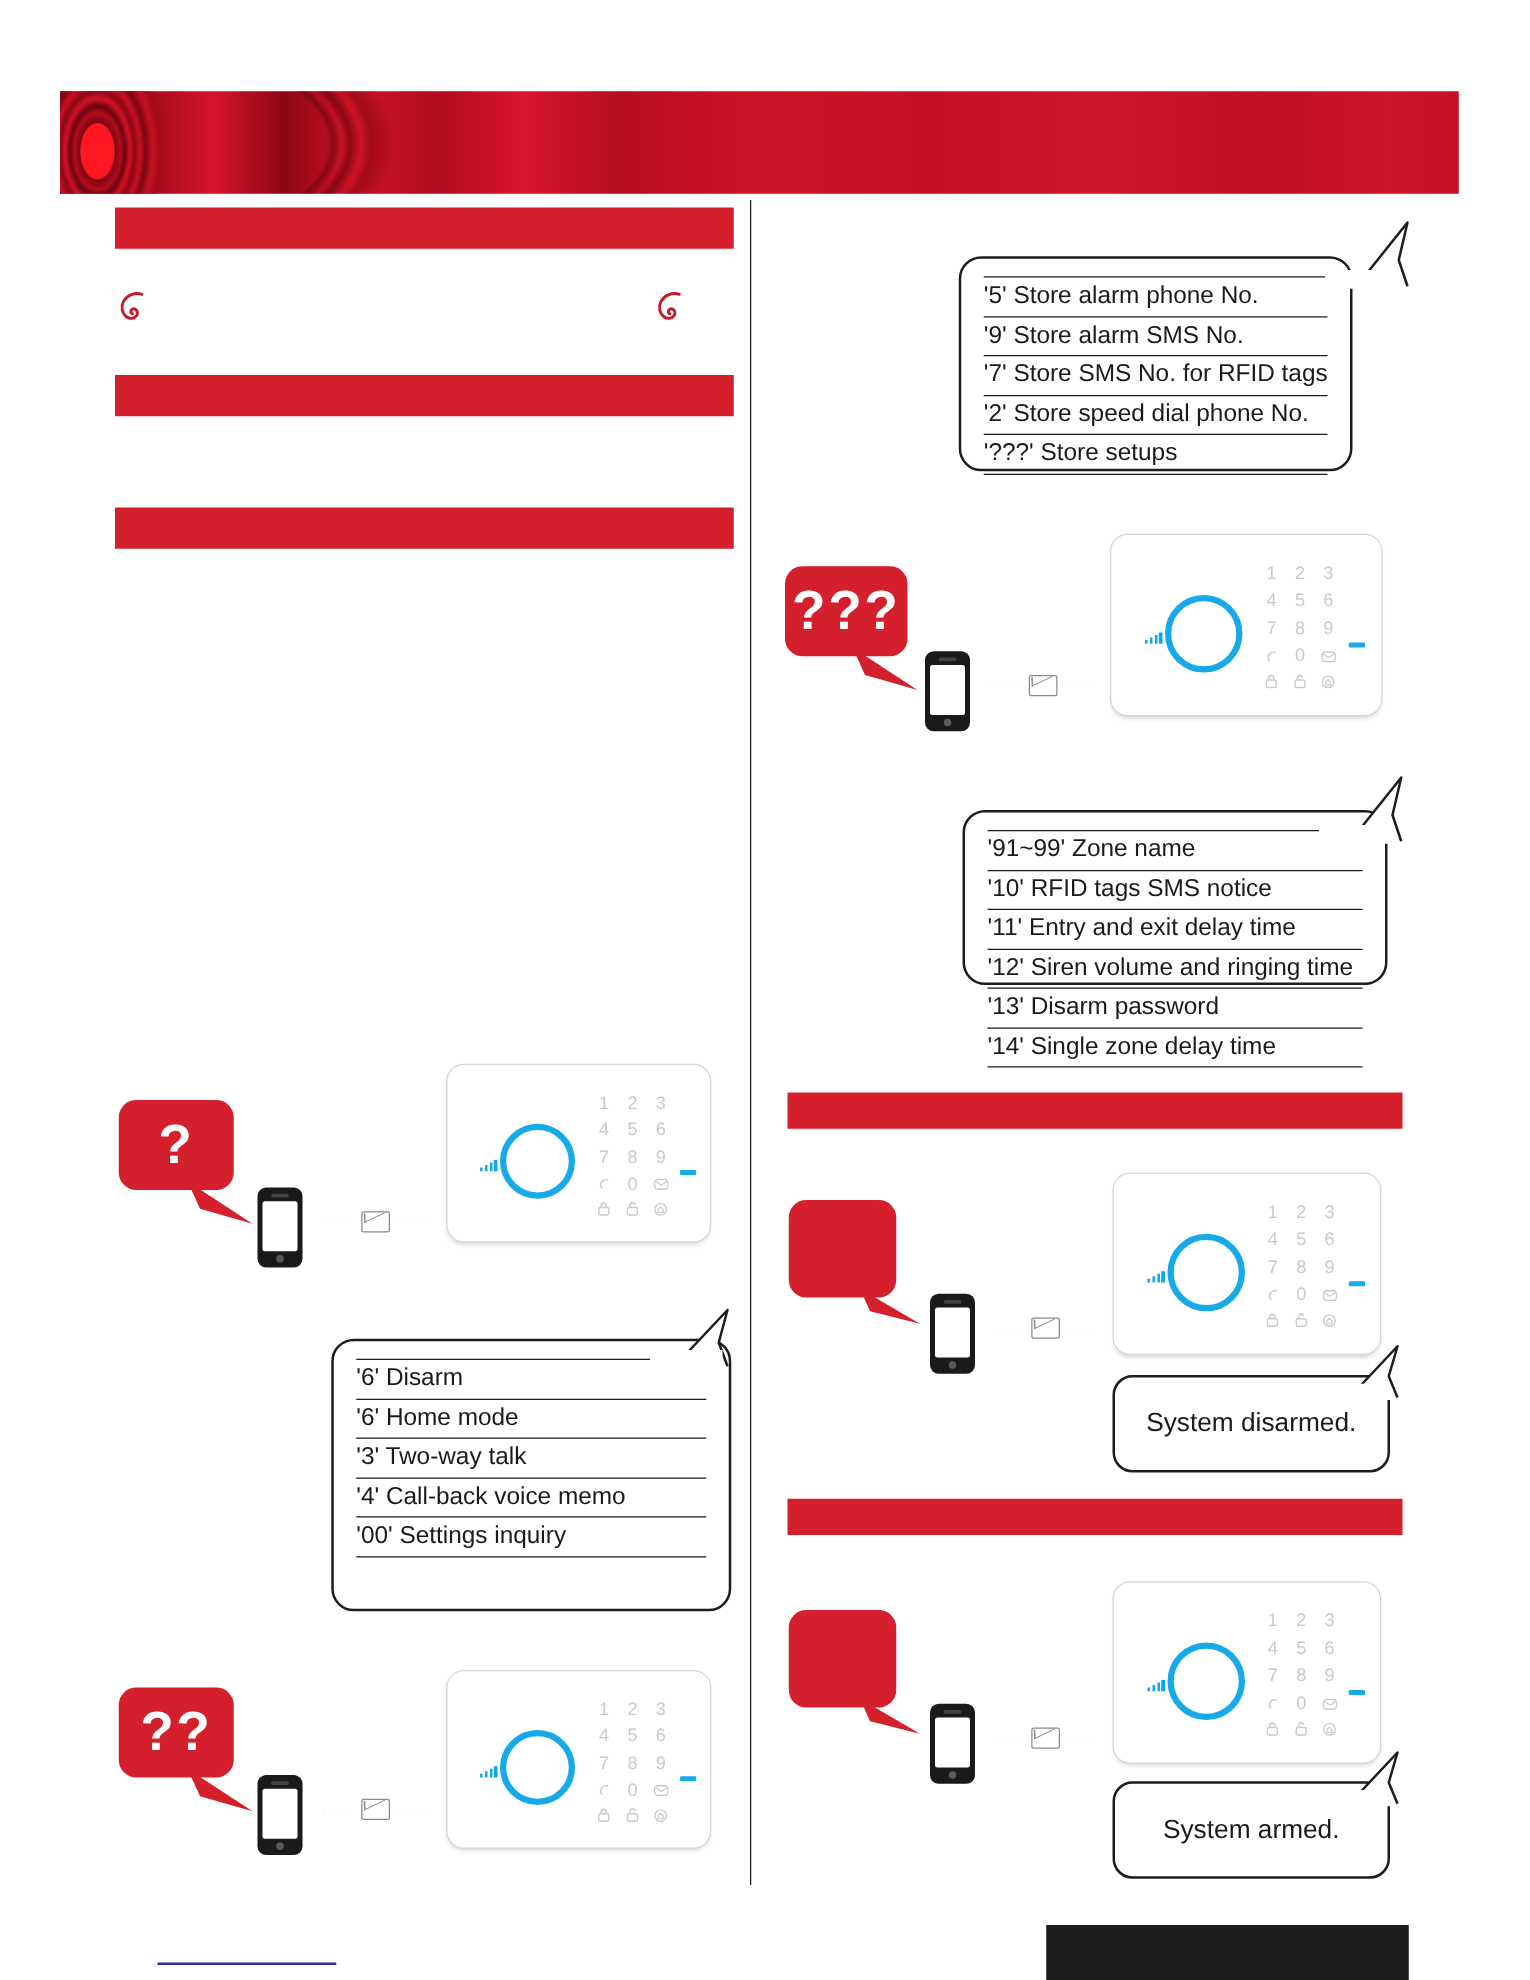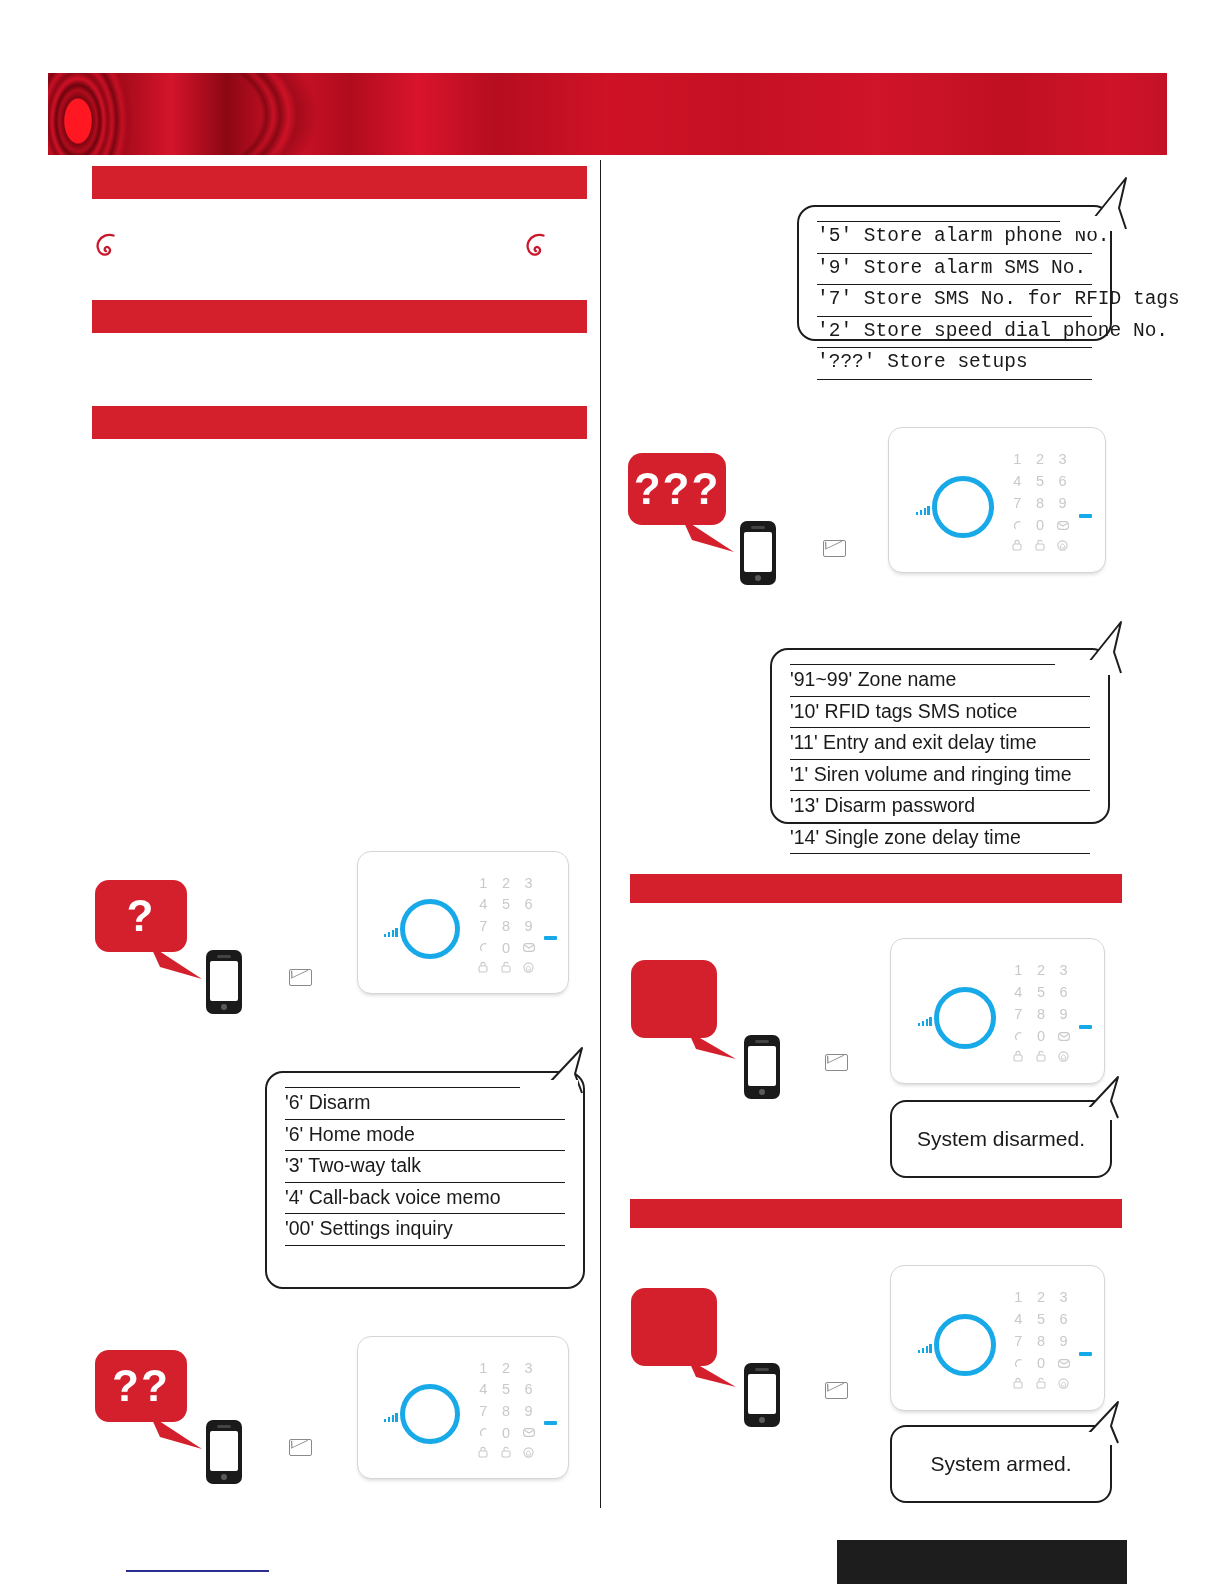--- a/index.html
+++ b/index.html
@@ -285,21 +285,21 @@
       <div>
           <svg width="11" height="11" viewBox="0 0 11 11">
             <circle cx="5.5" cy="5.5" r="4.6" fill="none" stroke="#c9c9c9" stroke-width="1.1"></circle>
             <path d="M3.4 5.7L5.5 3.7l2.1 2v2.3H3.4z" fill="none" stroke="#c9c9c9" stroke-width=".9"></path>
           </svg>
         </div>
     </div>
     <div class="dash" style="left:186px;top:84px;"></div>
   </div>
 
-  <div class="bubble" style="left:797px;top:205px;width:315px;height:136px;font-family:Liberation Mono, monospace;">
+  <div class="bubble" style="left:767px;top:205px;width:315px;height:172px;">
     <div class="rows">
       <div class="row">'5' Store alarm phone No.</div>
       <div class="row">'9' Store alarm SMS No.</div>
       <div class="row">'7' Store SMS No. for RFID tags</div>
       <div class="row">'2' Store speed dial phone No.</div>
       <div class="row">'???' Store setups</div>
     </div>
   </div>
   <svg class="tail" style="left:1060px;top:176px;width:76px;height:56px;" viewBox="0 0 76 56">
     <path d="M2 44 L34 42 L66 2 L59 32 L66 53" fill="#fff" stroke="#1d1d1d" stroke-width="2" stroke-linejoin="round"></path>
@@ -367,26 +367,26 @@
       <div>
           <svg width="11" height="11" viewBox="0 0 11 11">
             <circle cx="5.5" cy="5.5" r="4.6" fill="none" stroke="#c9c9c9" stroke-width="1.1"></circle>
             <path d="M3.4 5.7L5.5 3.7l2.1 2v2.3H3.4z" fill="none" stroke="#c9c9c9" stroke-width=".9"></path>
           </svg>
         </div>
     </div>
     <div class="dash" style="left:190px;top:86px;"></div>
   </div>
 
-  <div class="bubble" style="left:770px;top:648px;width:340px;height:176px;">
+  <div class="bubble" style="left:770px;top:648px;width:340px;height:140px;">
     <div class="rows">
       <div class="row">'91~99' Zone name</div>
       <div class="row">'10' RFID tags SMS notice</div>
       <div class="row">'11' Entry and exit delay time</div>
-      <div class="row">'1' Siren volume and ringing time</div>
+      <div class="row">'12' Siren volume and ringing time</div>
       <div class="row">'13' Disarm password</div>
       <div class="row">'14' Single zone delay time</div>
     </div>
   </div>
   <svg class="tail" style="left:1055px;top:620px;width:76px;height:56px;" viewBox="0 0 76 56">
     <path d="M2 44 L34 42 L66 2 L59 32 L66 53" fill="#fff" stroke="#1d1d1d" stroke-width="2" stroke-linejoin="round"></path>
     <rect x="0" y="40" width="60" height="15" fill="#fff"></rect>
   </svg>
 
   <div class="redbar" style="left:630px;top:874px;width:492px;height:29px;"></div>

